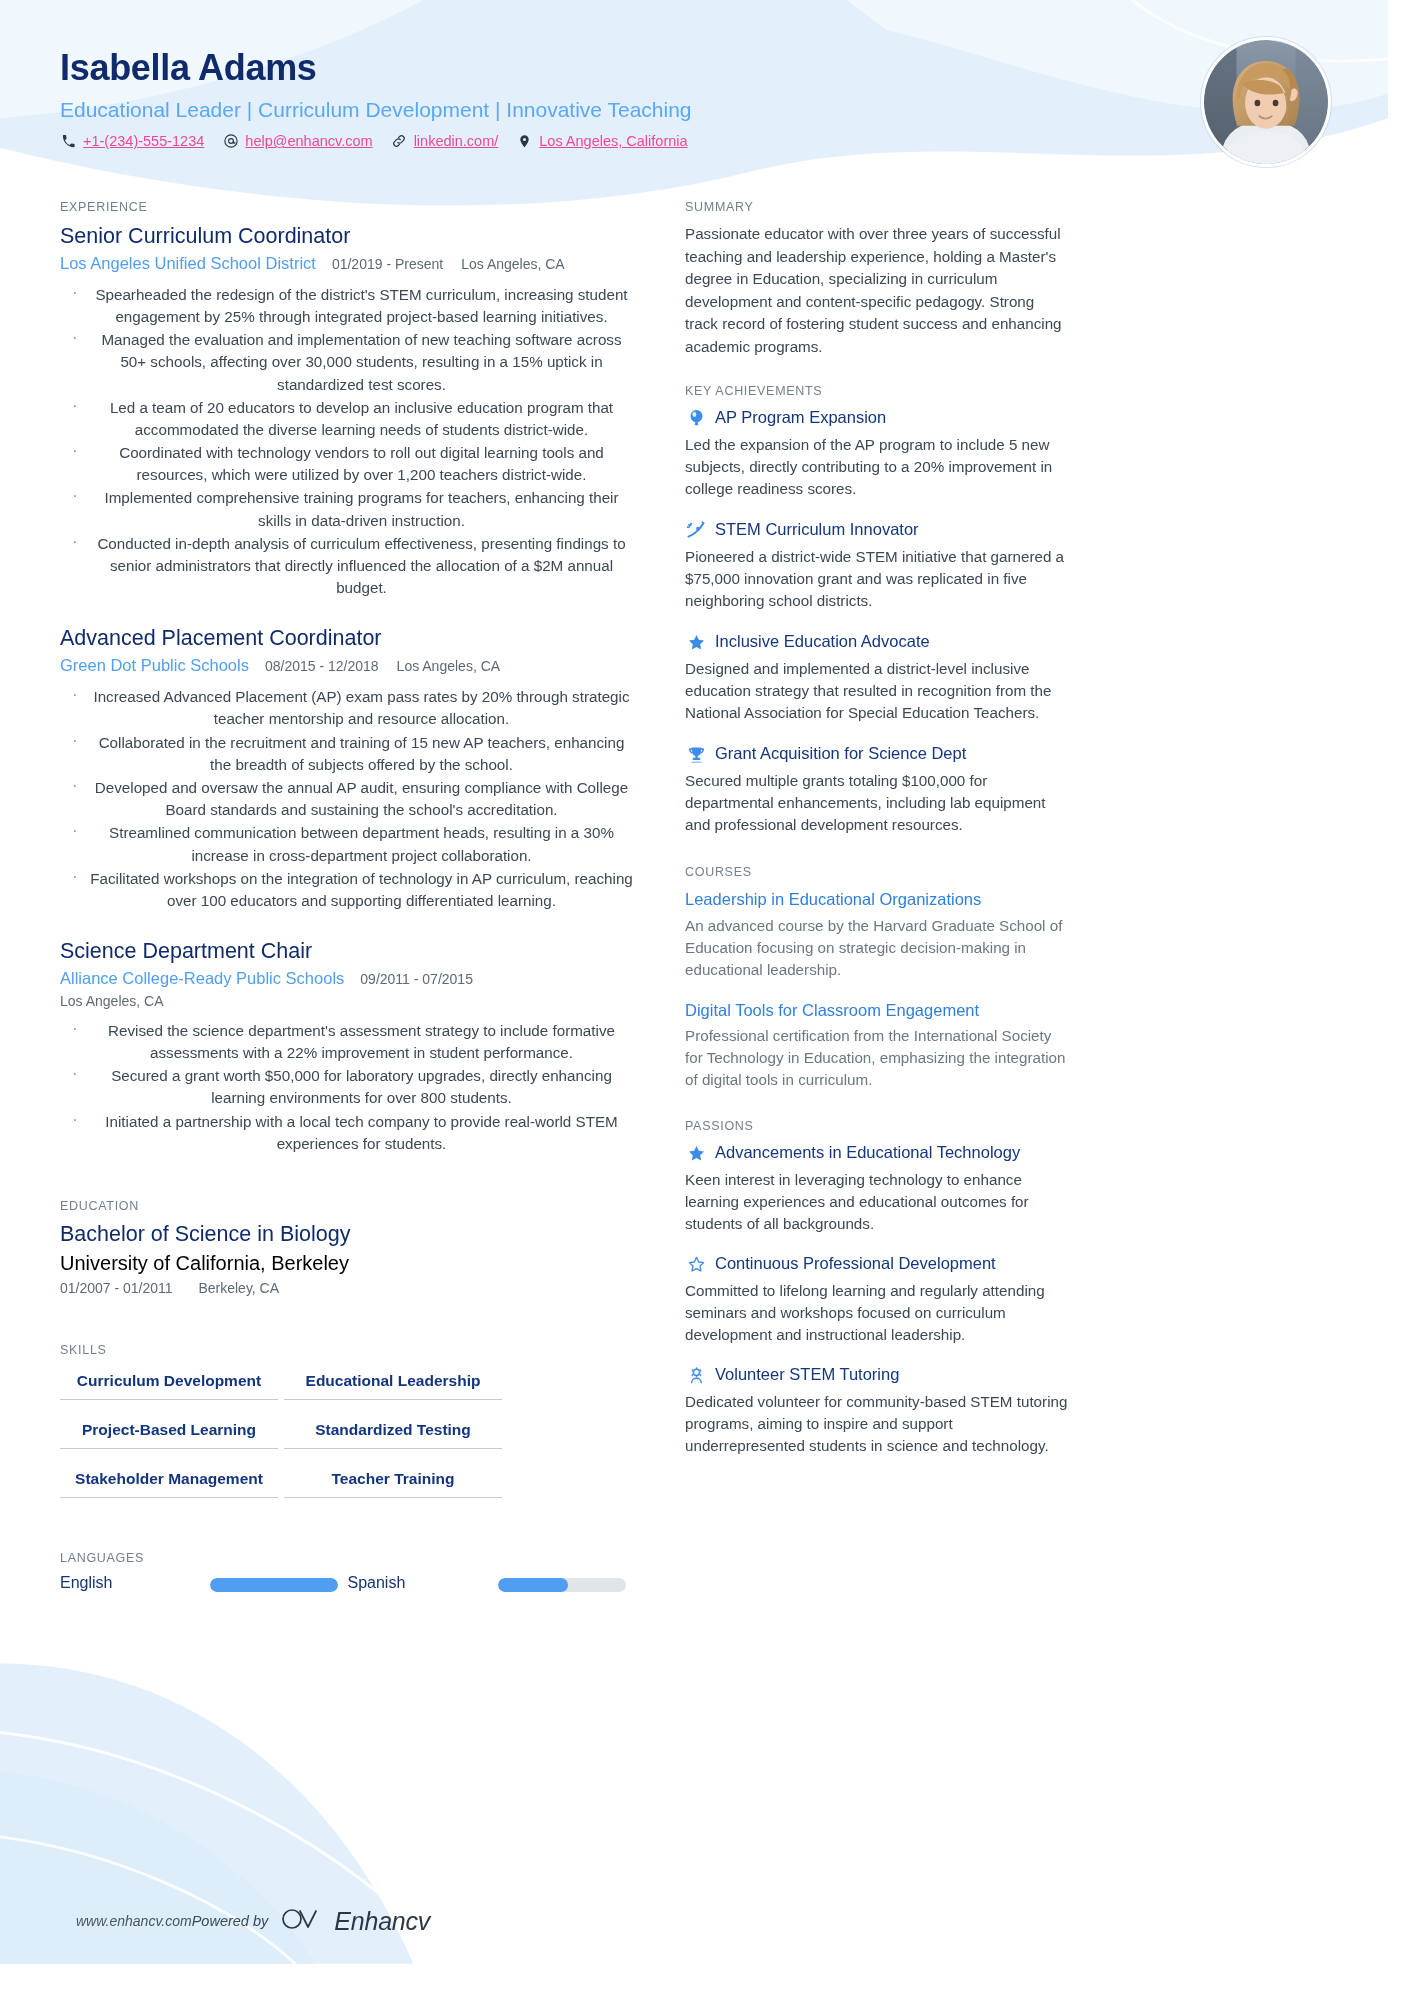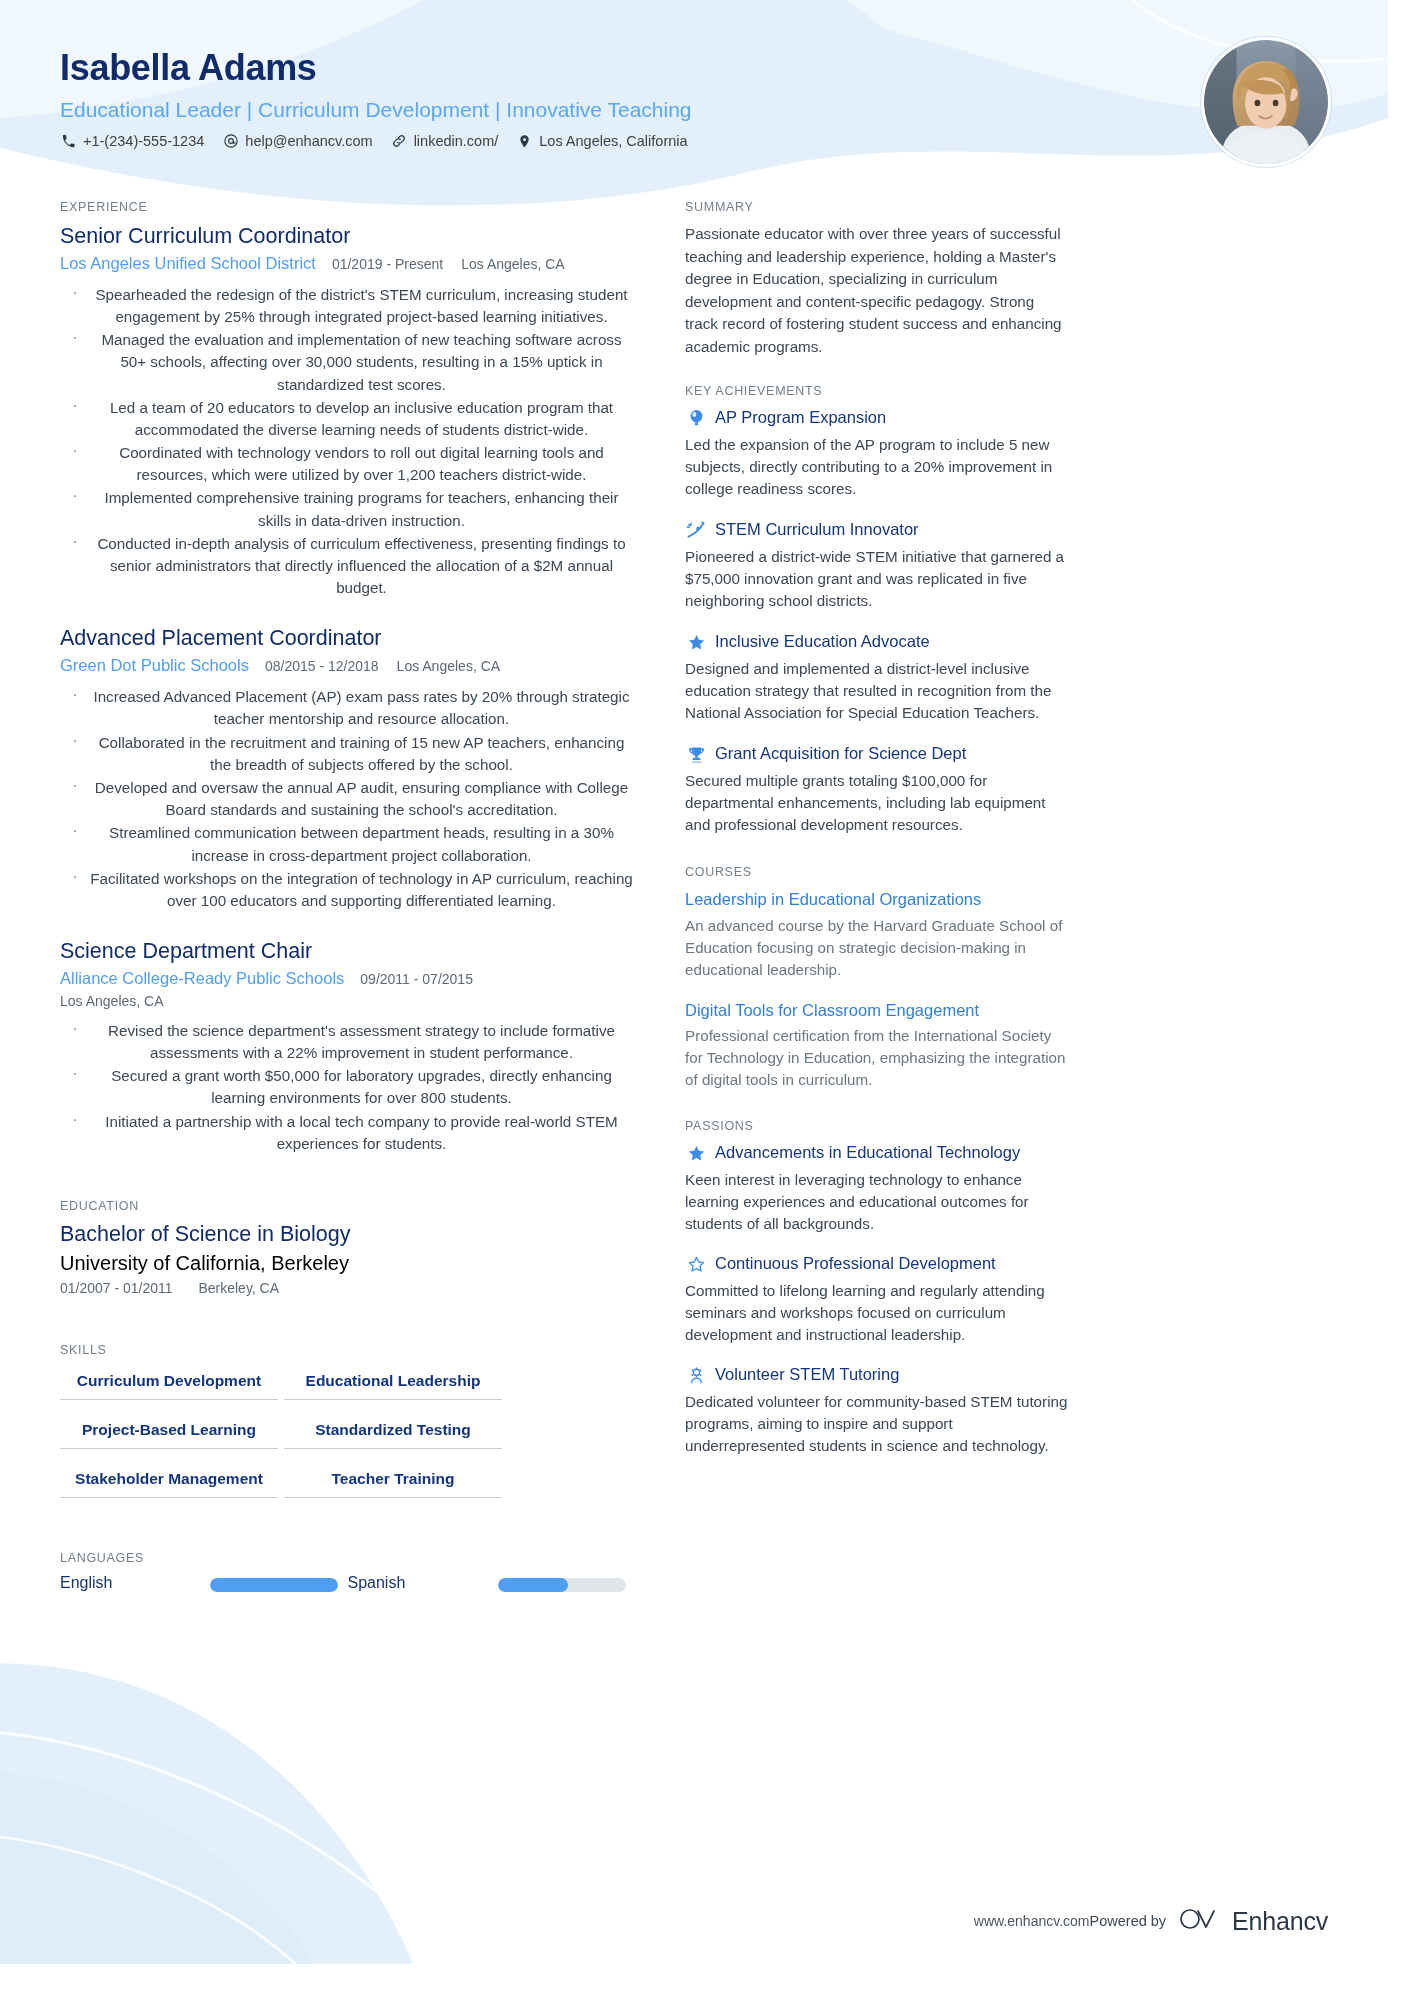--- a/index.html
+++ b/index.html
@@ -33,21 +33,21 @@
     display: flex; align-items: center; flex-wrap: wrap;
     gap: 0px;
     font-size: 14.5px; color: #3c4650;
   }
   .contact-item { display: inline-flex; align-items: center; margin-right: 18px; white-space: nowrap; }
   .contact-item .ci-icon {
     display: inline-flex; align-items: center; justify-content: center;
     width: 17px; height: 17px; margin-right: 6px; color: #2b3744;
   }
   .contact-item .ci-icon svg { display: block; }
-  .contact-text { color: #404040; }
+  .contact-text { color: #ec4899; text-decoration: underline; }
 
   .avatar {
     position: absolute; z-index: 3;
     right: 57px; top: 37px;
     width: 130px; height: 130px; border-radius: 50%;
     overflow: hidden;
     border: 3px solid #ffffff;
     box-shadow: 0 0 0 1px rgba(160,190,230,0.45);
     background: #cfd9e2;
   }
@@ -139,22 +139,23 @@
   .course { margin-bottom: 18px; }
   .course-title { font-size: 16.5px; color: #2f7fdd; line-height: 1.35; margin-bottom: 4px; }
   .course-desc { font-size: 15.2px; line-height: 1.45; color: #6b7880; }
 
   .passion { margin-bottom: 18px; }
 
   
   .footer {
     position: absolute; z-index: 3; left: 16px; right: 0; bottom: 0;
     height: 110px;
-    display: flex; align-items: center; justify-content: flex-end;
+    display: flex; align-items: center; justify-content: flex-start;
     padding: 0 60px 38px 60px;
+    font-style: italic;
   }
   .footer-url { font-size: 14px; color: #4a5560; }
   .powered { display: flex; align-items: center; gap: 12px; }
   .powered-text { font-size: 14.5px; color: #3c4854; }
   .brand { display: flex; align-items: center; gap: 8px; }
   .brand-name { font-size: 25px; color: #2b3744; letter-spacing: -0.2px; }
 </style>
 </head>
 <body>
 

